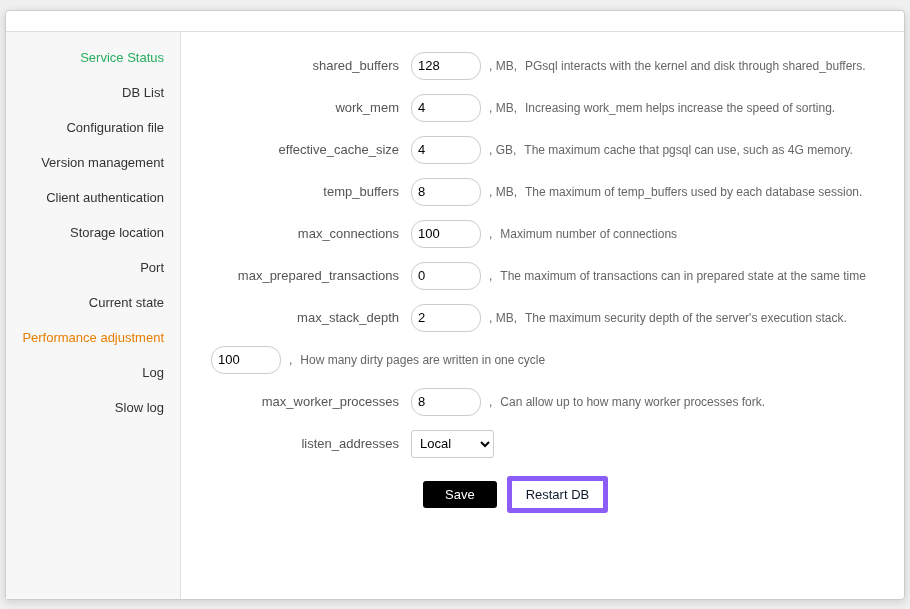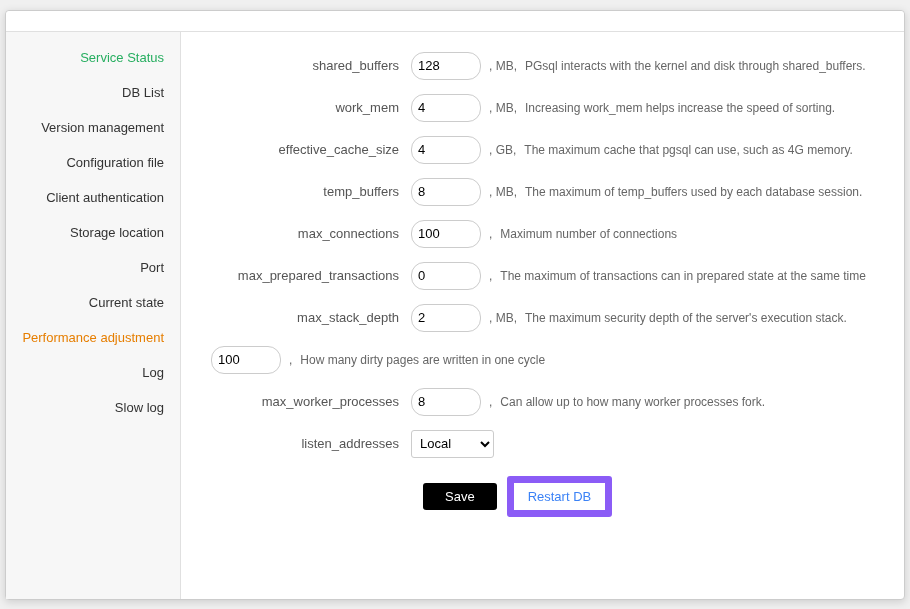--- a/index.html
+++ b/index.html
@@ -112,41 +112,41 @@
       background: #000000;
       color: #fff;
       border: none;
       border-radius: 3px;
       padding: 6px 22px;
       font-size: 13px;
       cursor: pointer;
     }
     .btn-restart {
       background: #fff;
-      color: #3b82f6;
-      border: 7px solid #8b5cf6;
+      color: #0f172a;
+      border: 5px solid #8b5cf6;
       border-radius: 3px;
       padding: 6px 14px;
       font-size: 13px;
       cursor: pointer;
     }
   </style>
 </head>
 <body>
 
 <div class="window">
   <div class="title-bar">
     <span></span>
   </div>
   <div class="content">
     <div class="sidebar" id="sidebar-container">
         <div class="sidebar-item green">Service Status</div>
         <div class="sidebar-item">DB List</div>
+        <div class="sidebar-item">Configuration file</div>
         <div class="sidebar-item">Version management</div>
-        <div class="sidebar-item">Configuration file</div>
         <div class="sidebar-item">Client authentication</div>
         <div class="sidebar-item">Storage location</div>
         <div class="sidebar-item">Port</div>
         <div class="sidebar-item">Current state</div>
         <div class="sidebar-item active">Performance adjustment</div>
         <div class="sidebar-item">Log</div>
         <div class="sidebar-item">Slow log</div>
       </div>
     <div class="main" id="main-content">
         <div class="form-row">

